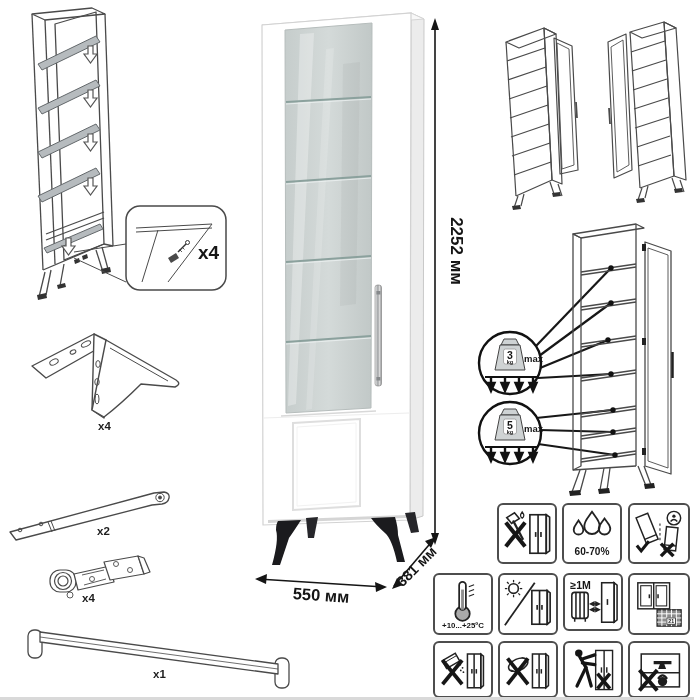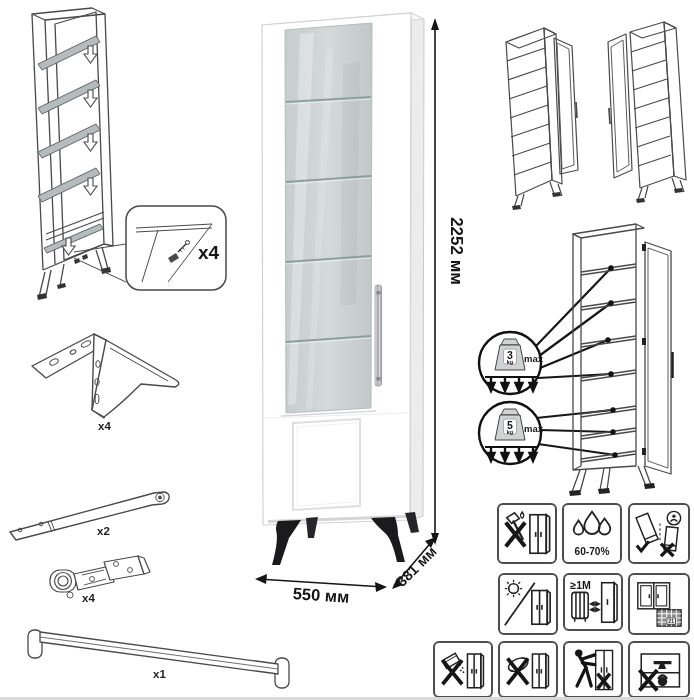--- a/index.html
+++ b/index.html
@@ -401,20 +401,33 @@
         <line x1="28" y1="16" x2="28" y2="34" stroke-dasharray="2.5,2.5" stroke-width="1.1"></line>
       </g>
       <path d="M4,39 l4.5,5.5 l8,-10" stroke="#161616" stroke-width="3.2" fill="none"></path>
       <g stroke="#161616" stroke-width="3.6">
         <line x1="29" y1="37" x2="42" y2="50"></line>
           <line x1="42" y1="37" x2="29" y2="50"></line>
       </g>
     </svg>
   </div>
 
+  <div class="tile" style="left:433px;top:573px;height:62px">
+    <svg width="52" height="52" viewBox="0 0 54 54">
+      <circle cx="26.5" cy="37" r="7.5" fill="#a9a9a9" stroke="#222" stroke-width="1.8"></circle>
+      <rect x="23" y="4" width="7" height="29" rx="3.5" fill="#fff" stroke="#222" stroke-width="1.8"></rect>
+      <line x1="26.5" y1="12" x2="26.5" y2="33" stroke="#8f8f8f" stroke-width="3"></line>
+      <g stroke="#222" stroke-width="1.1">
+        <line x1="33" y1="9" x2="38.5" y2="7"></line>
+          <line x1="33" y1="14" x2="38.5" y2="12"></line>
+          <line x1="33" y1="19" x2="38.5" y2="17"></line>
+      </g>
+      <text x="27" y="51.5" text-anchor="middle" font-size="8.2" font-weight="700">+10...+25ºC</text>
+    </svg>
+  </div>
   <div class="tile" style="left:498px;top:573px;height:62px">
     <svg width="52" height="52" viewBox="0 0 54 54">
       <g stroke="#222" fill="none" stroke-width="1.7">
         <circle cx="12" cy="11" r="5"></circle>
         <g stroke-width="1.3">
           <line x1="12" y1="2" x2="12" y2="4.5"></line>
             <line x1="12" y1="17.5" x2="12" y2="20"></line>
           <line x1="3" y1="11" x2="5.5" y2="11"></line>
             <line x1="18.5" y1="11" x2="21" y2="11"></line>
           <line x1="5.2" y1="4.2" x2="7" y2="6"></line>

